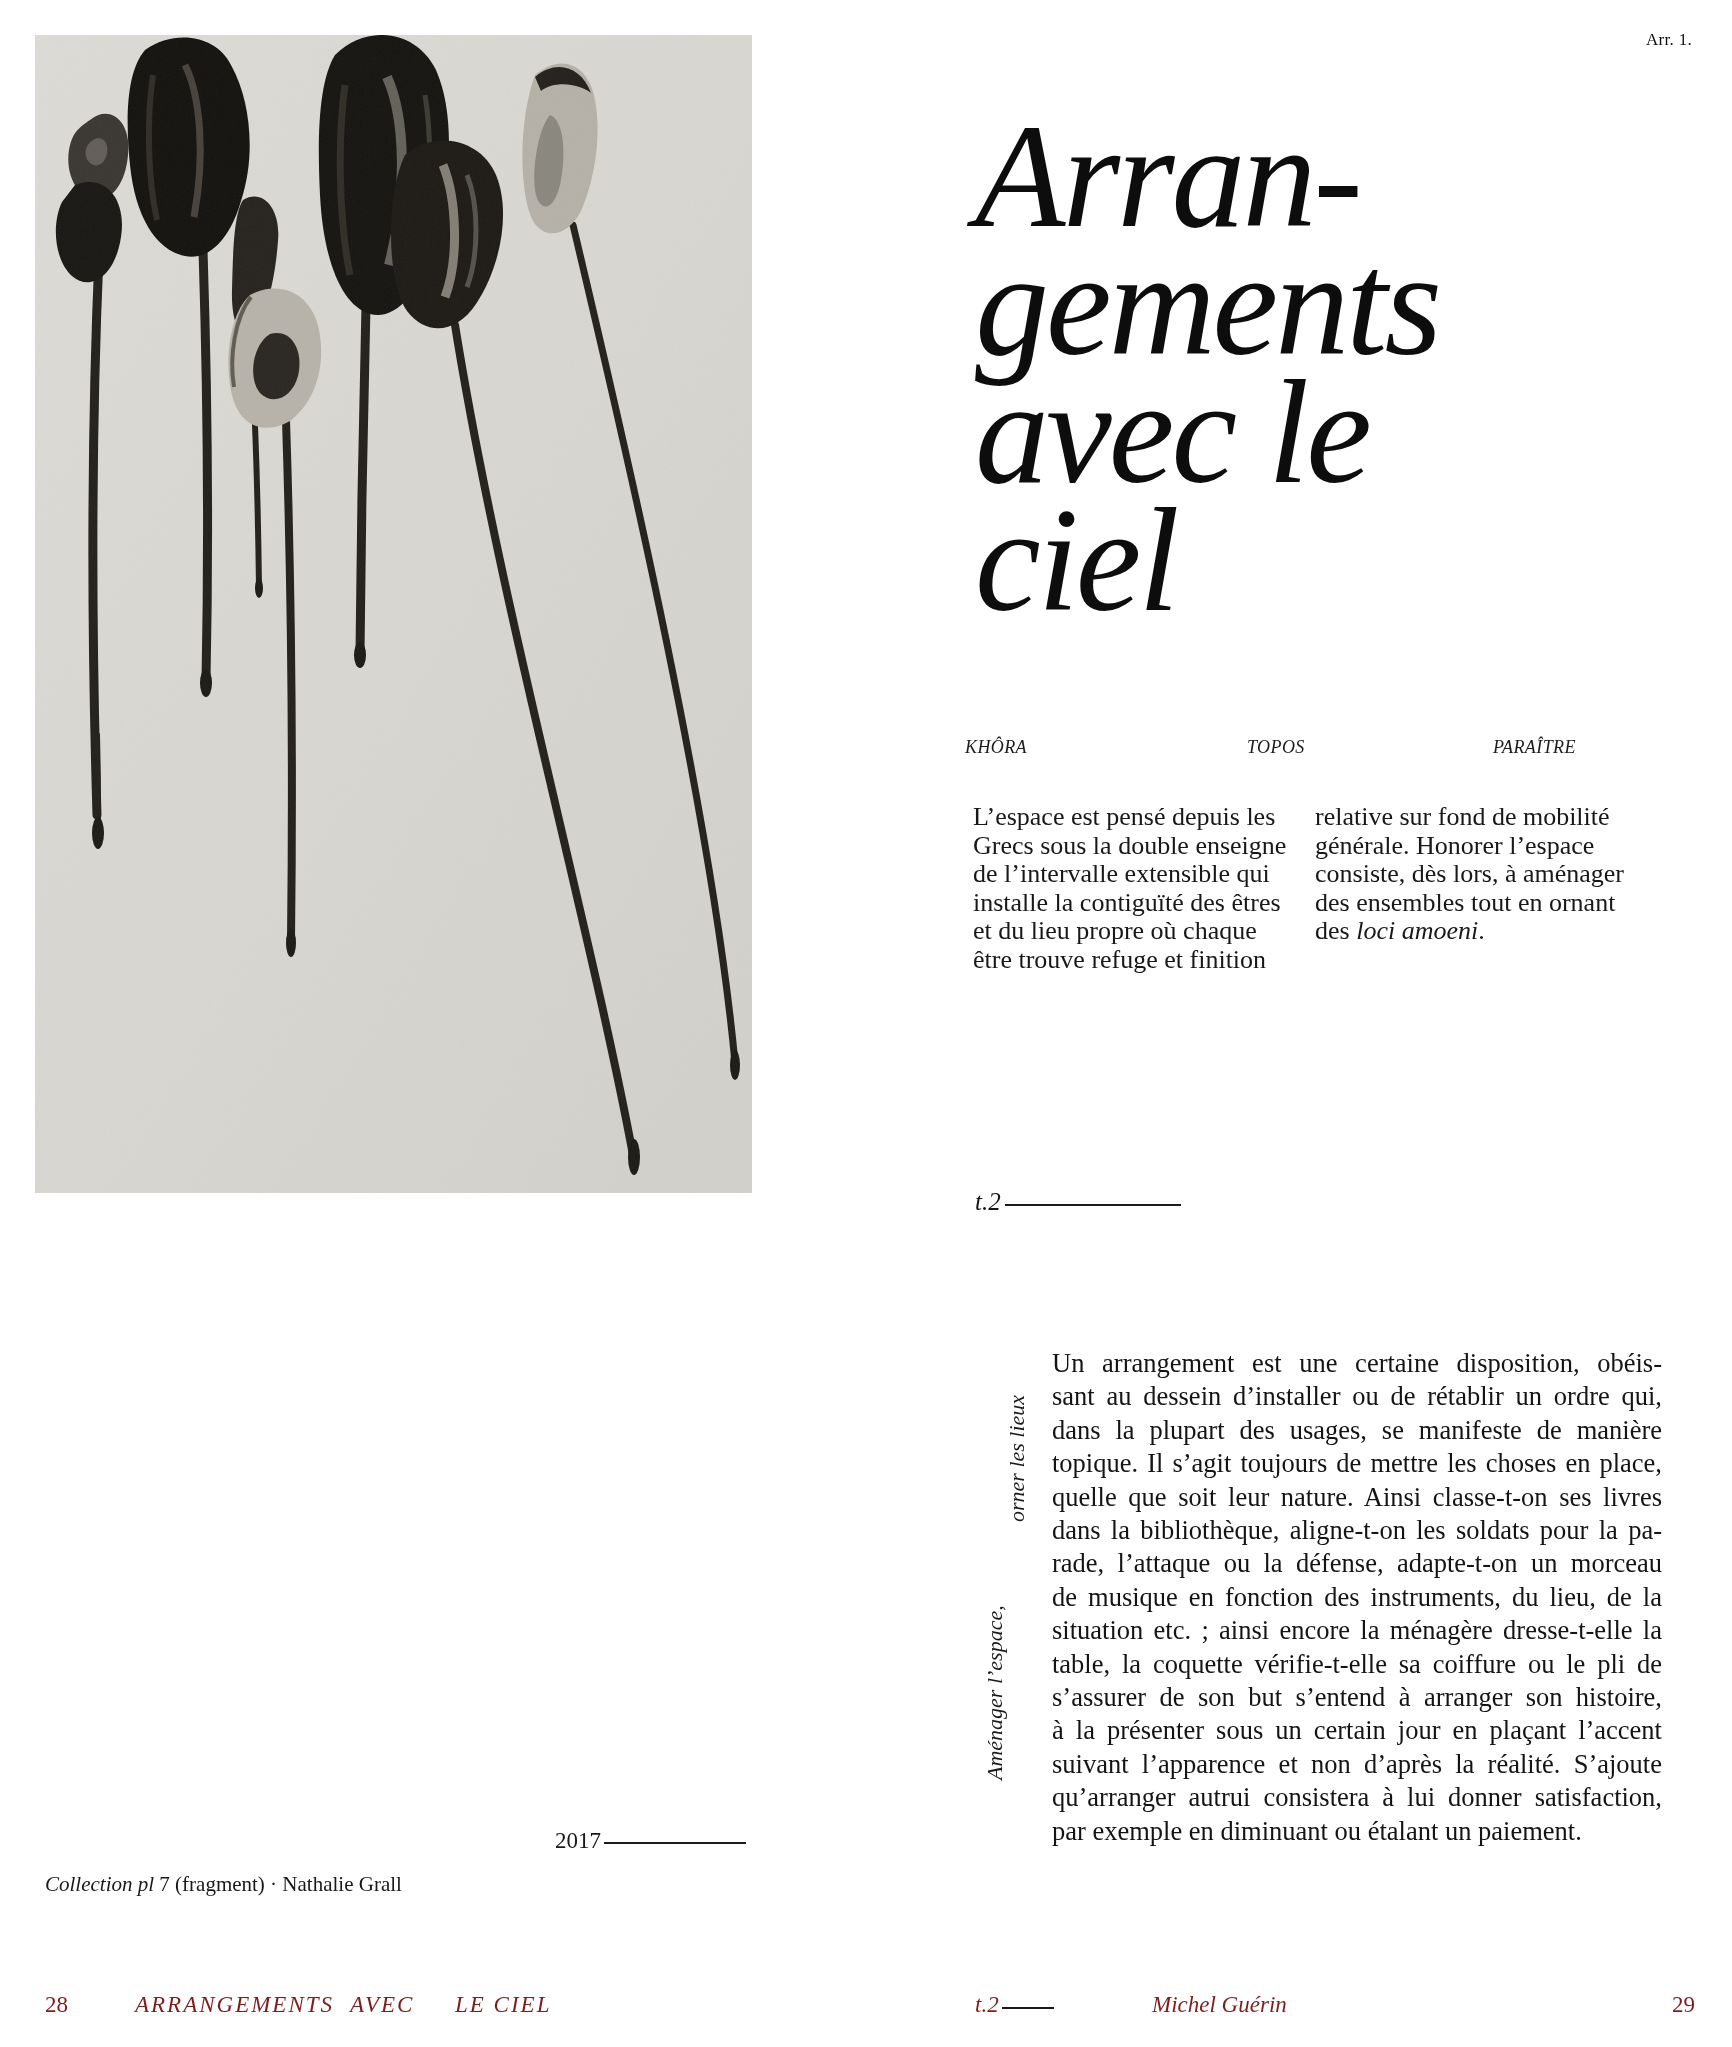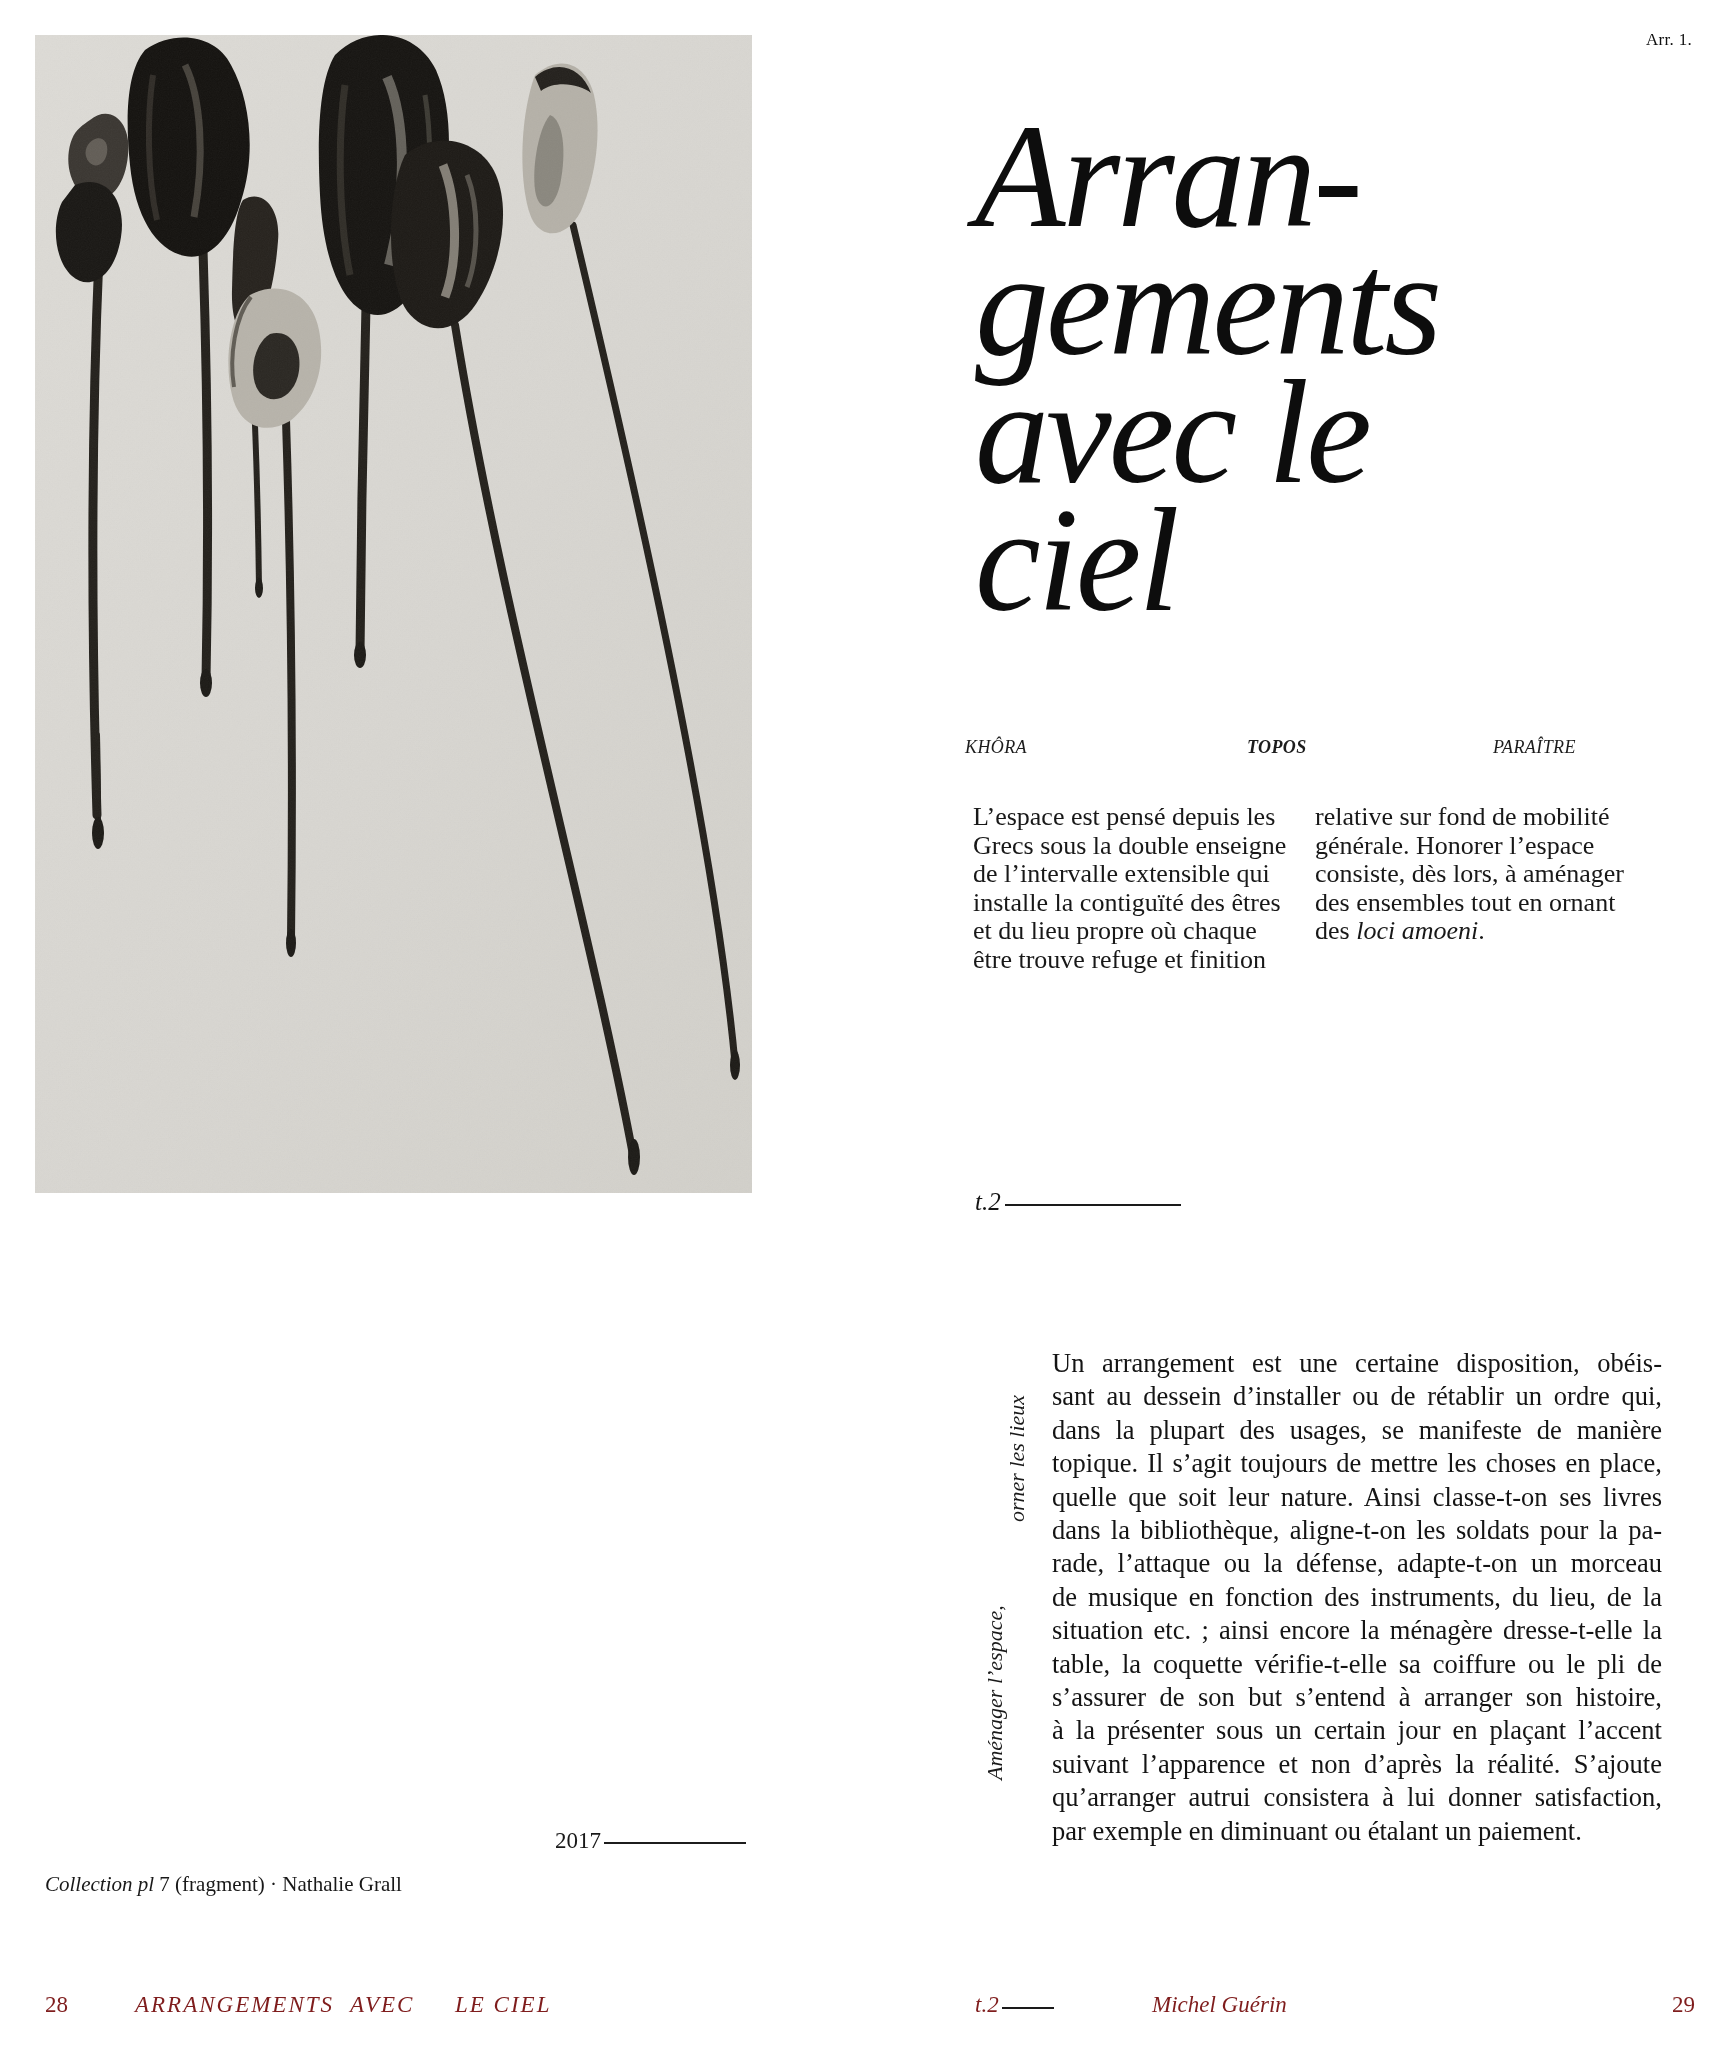--- a/index.html
+++ b/index.html
@@ -18,21 +18,21 @@
   
   .arr-mark{top:30px;right:40px;font-size:17px;letter-spacing:.3px;color:#111;}
 
   
   .title{left:952px;top:112px;font-style:italic;font-size:148px;line-height:128px;
          letter-spacing:-3px;color:#0d0d0d;margin-left:23px;}
   .title .t-line{white-space:nowrap;}
 
   
   .kw{top:737px;font-style:italic;font-size:18px;letter-spacing:.4px;color:#1c1c1c;}
-  .kw1{left:965px;} .kw2{left:1247px;font-weight:bold;} .kw3{left:1493px;}
+  .kw1{left:965px;} .kw2{left:1247px;} .kw3{left:1493px;}
 
   
   .intro{top:803px;font-size:26px;line-height:28.6px;color:#181818;}
   .intro .i-line{white-space:nowrap;}
   .col1{left:973px;width:310px;}
   .col2{left:1315px;width:300px;}
   .it{font-style:italic;}
 
   
   .t2-row{left:975px;top:1188px;display:flex;align-items:center;}

